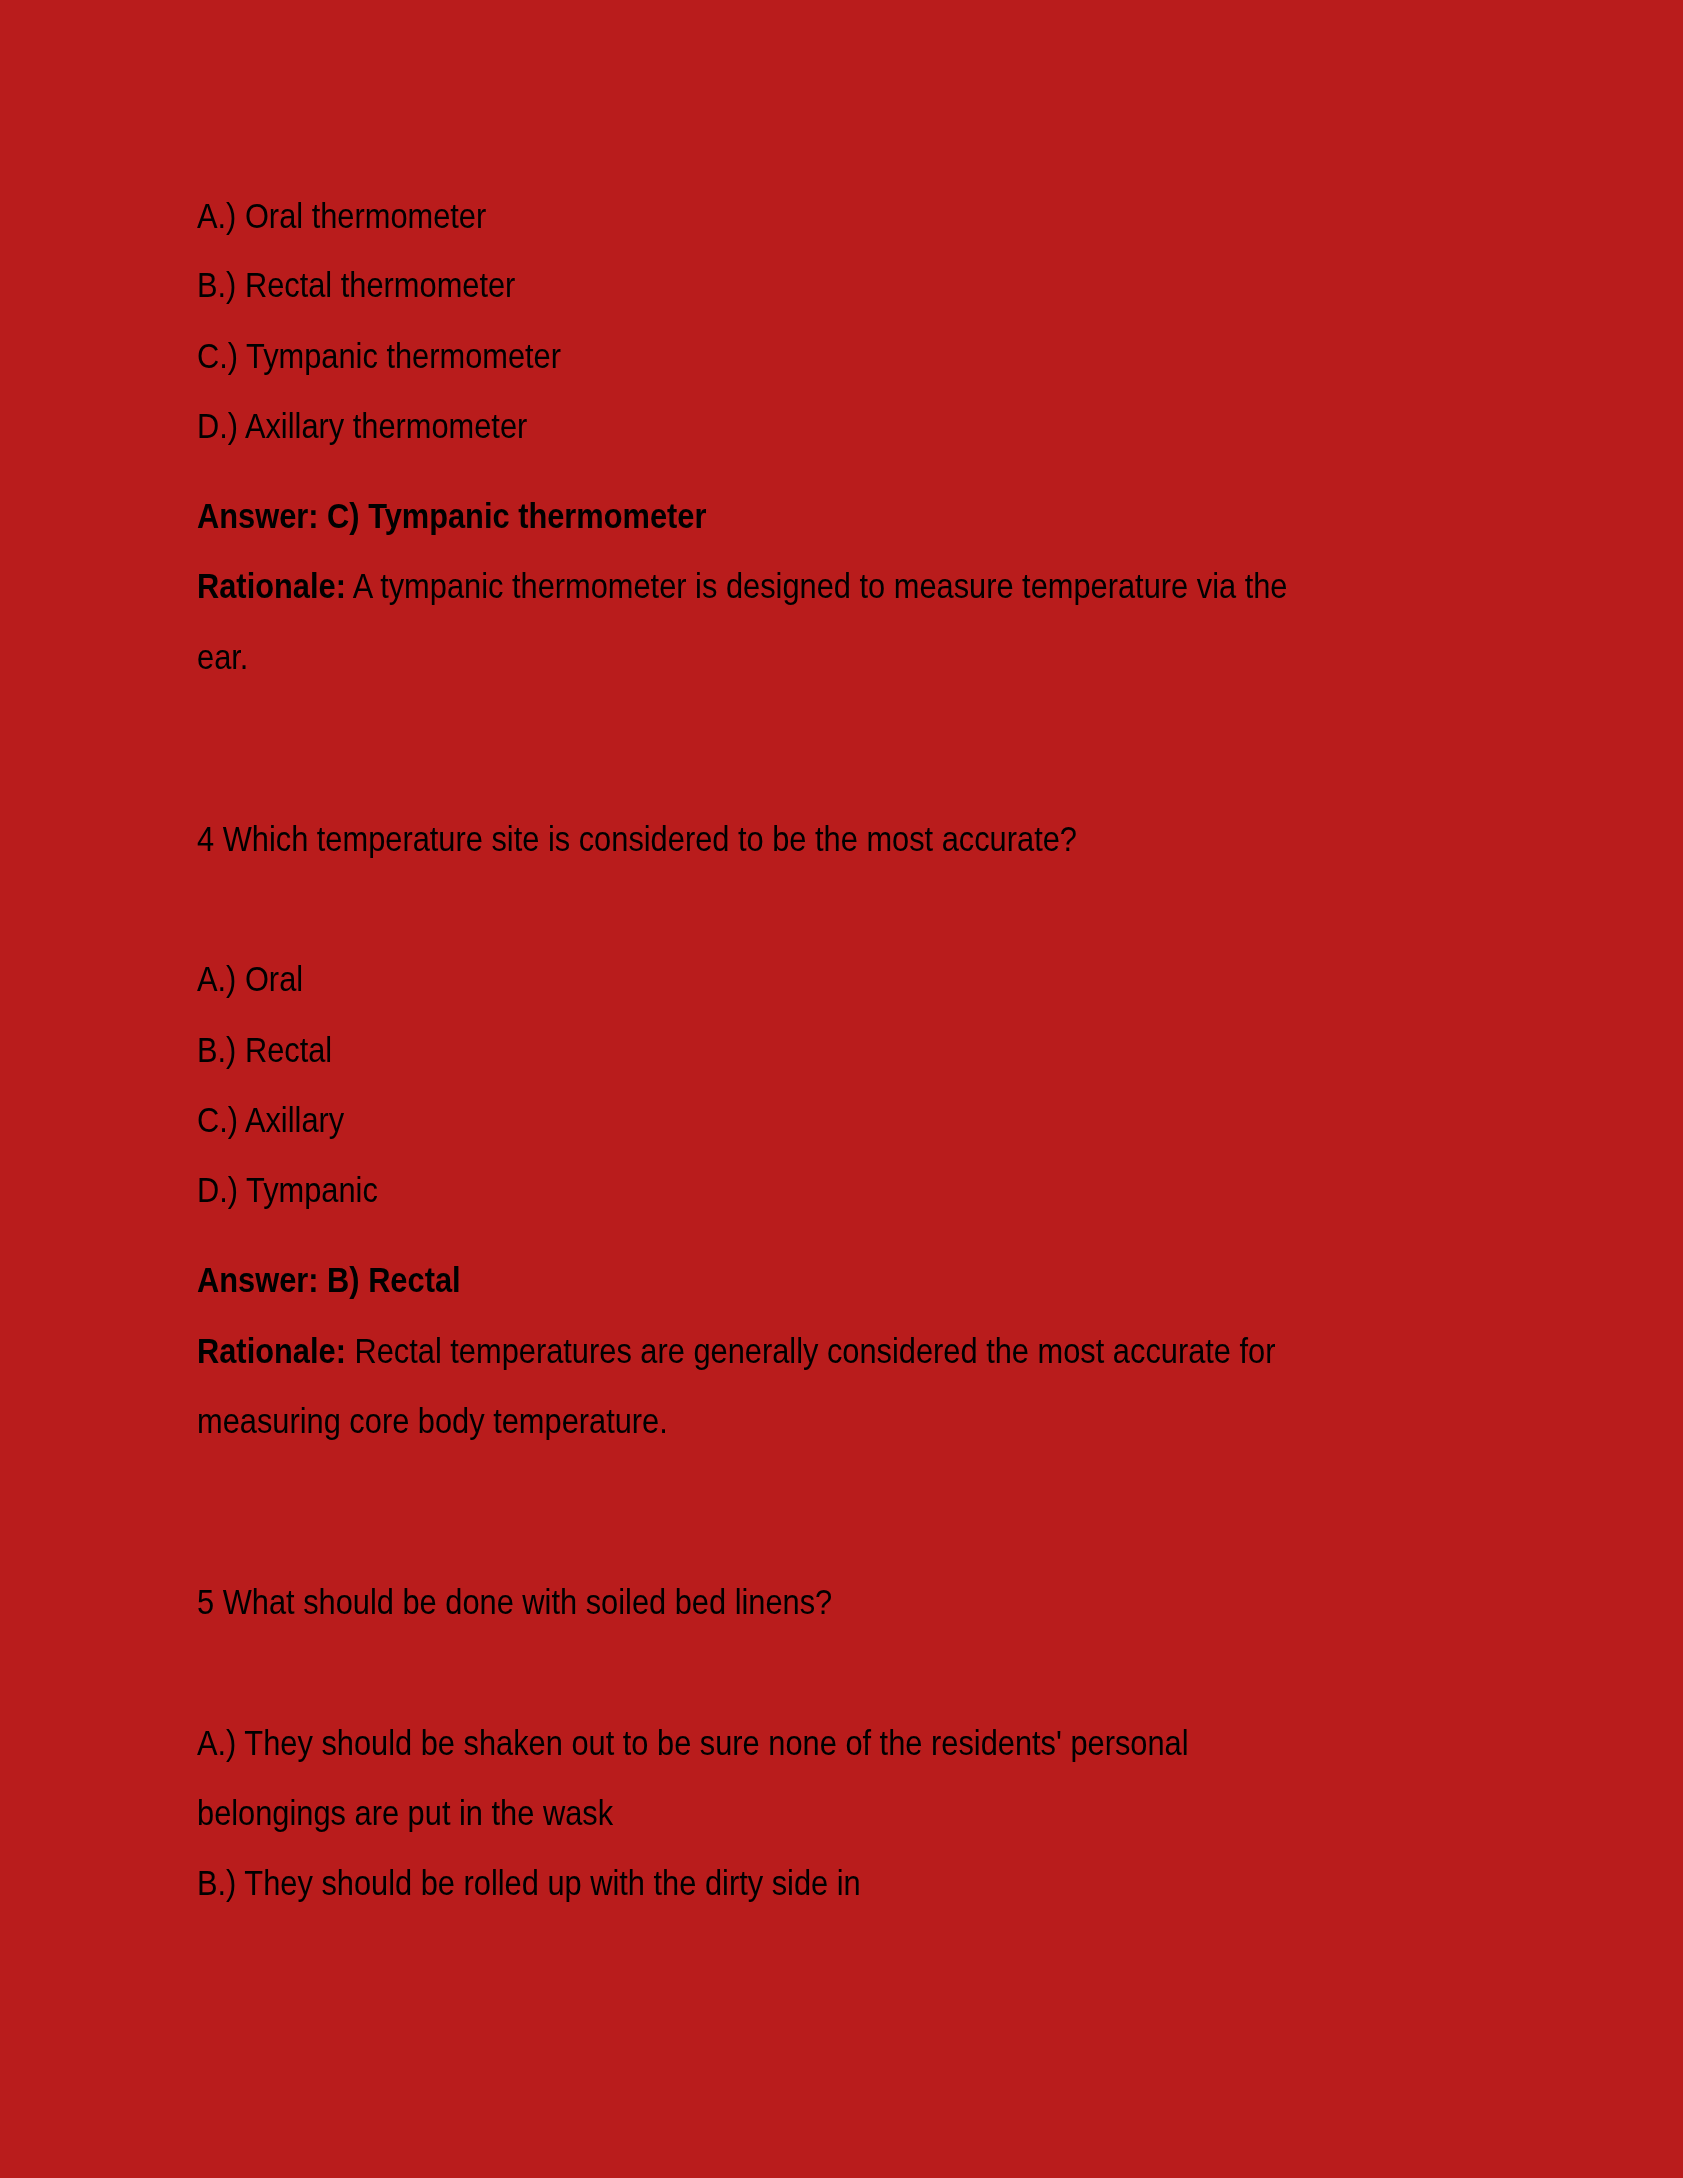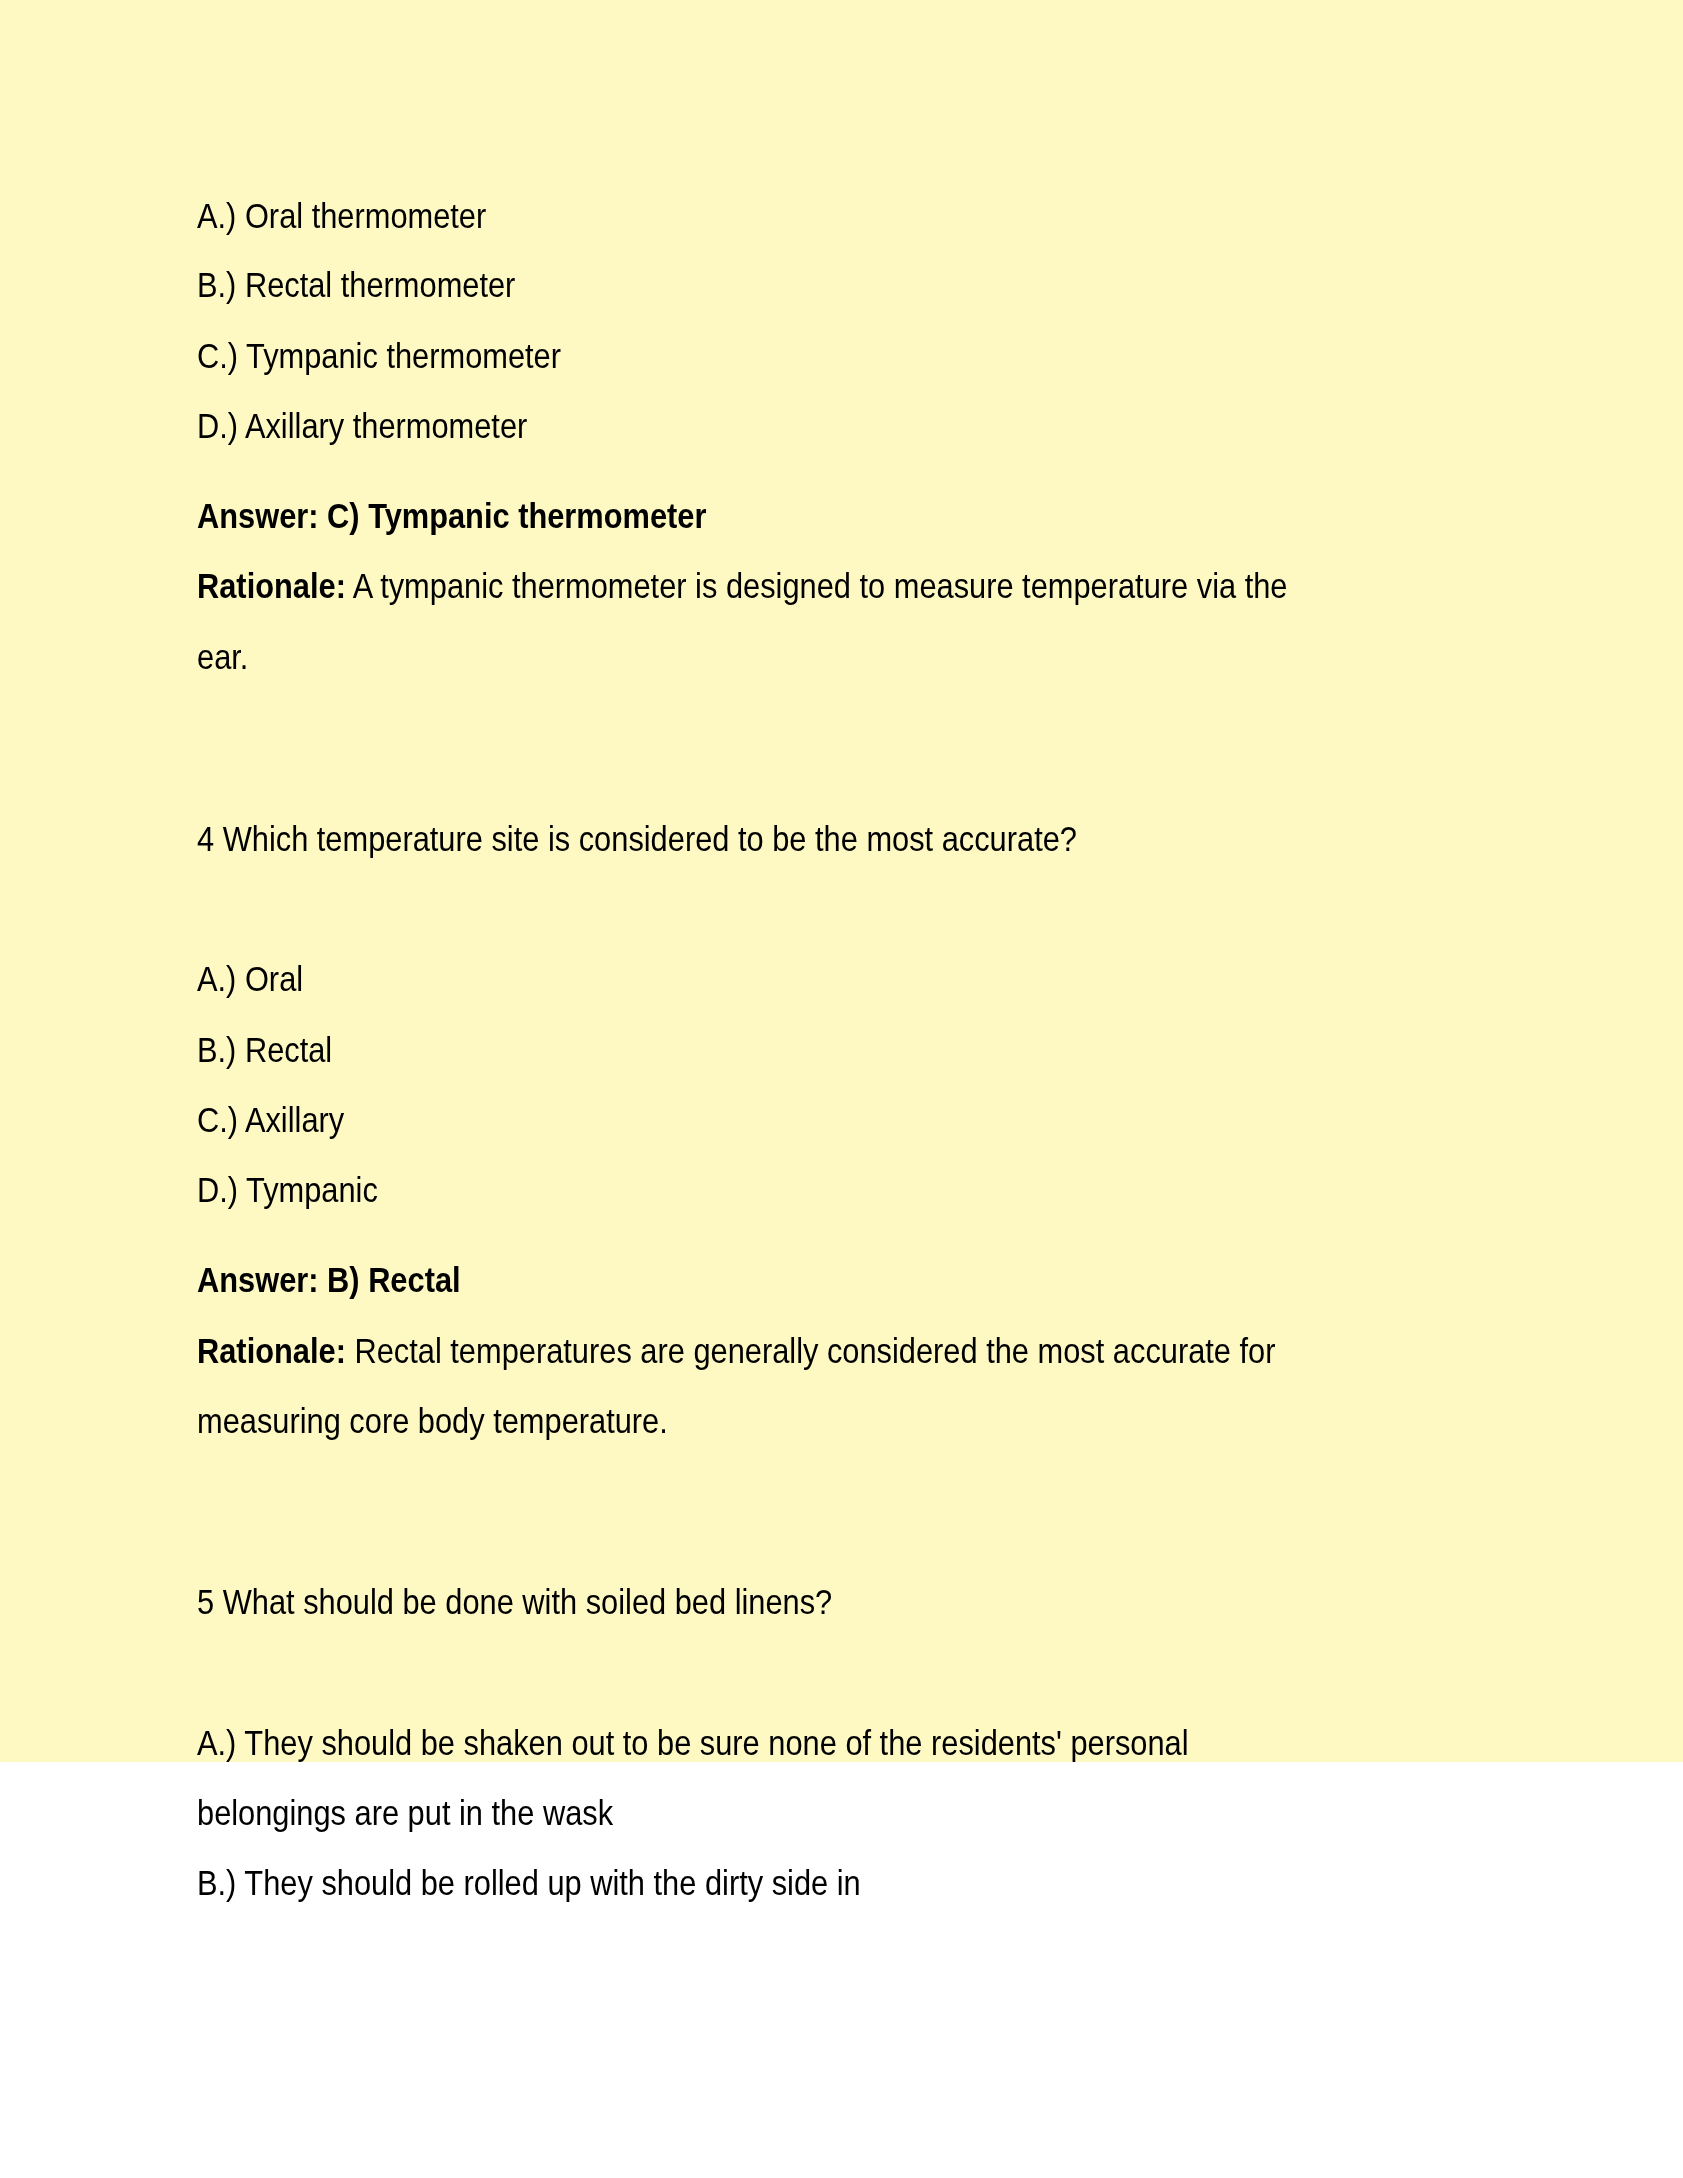--- a/index.html
+++ b/index.html
@@ -1,17 +1,17 @@
 <!DOCTYPE html>
 <html><head>
   <meta charset="utf-8">
   <style>
     html, body { margin: 0; padding: 0; background: #ffffff; }
     body { width: 1683px; height: 2178px; position: relative; overflow: hidden; }
-    .page { position: absolute; left: 0; top: 0; width: 1683px; height: 1762px; background: #fef9c3; }
+    .page { position: absolute; left: 0; top: 0; width: 1683px; height: 2178px; background: #b91c1c; }
     .line {
       position: absolute;
       left: 197px;
       font-family: "Liberation Sans", sans-serif;
       font-size: 35px;
       line-height: 44px;
       color: #000000;
       white-space: nowrap;
       transform: scaleX(0.88);
       transform-origin: left center;

